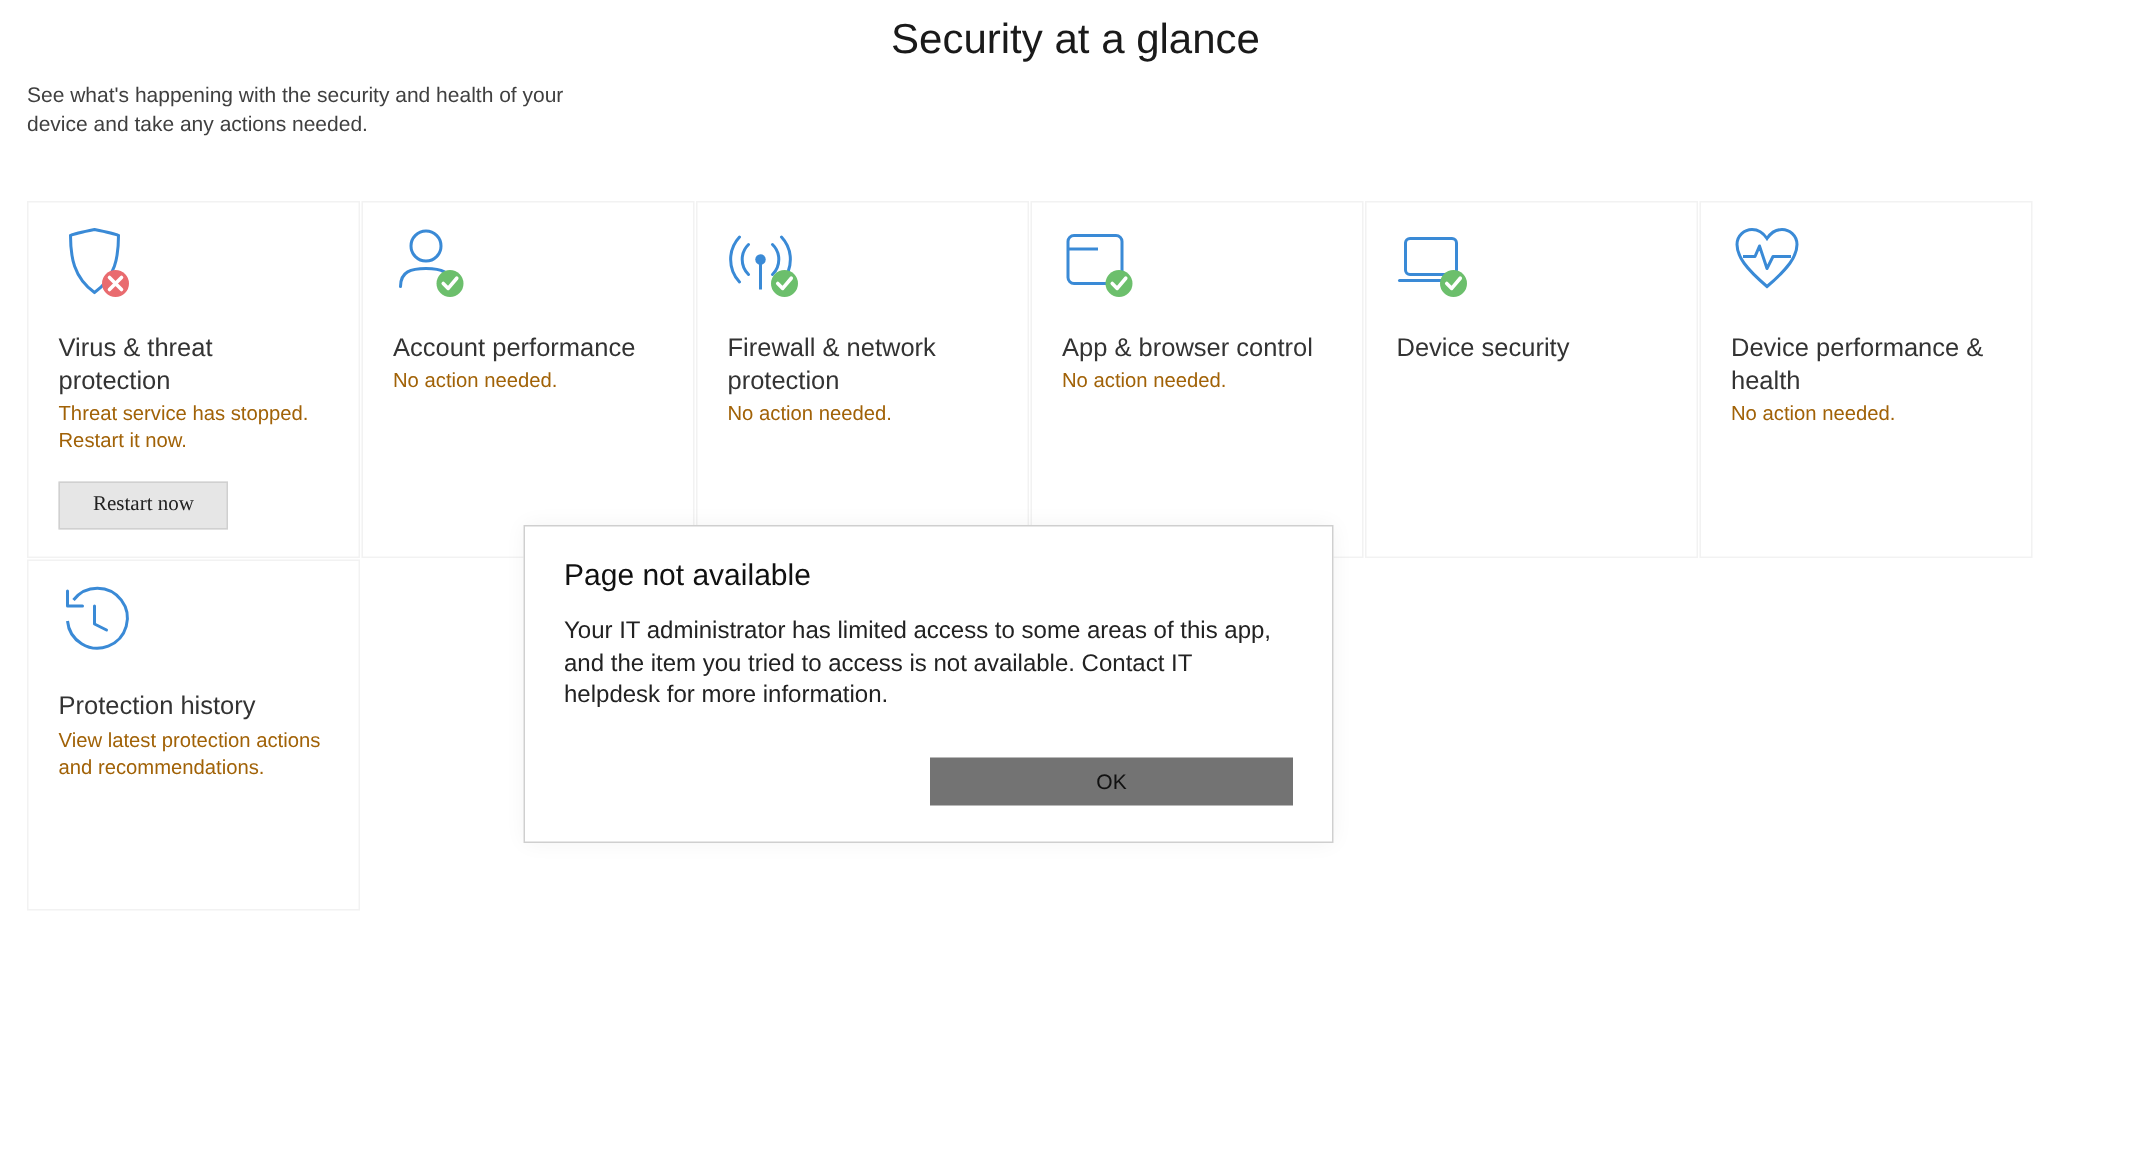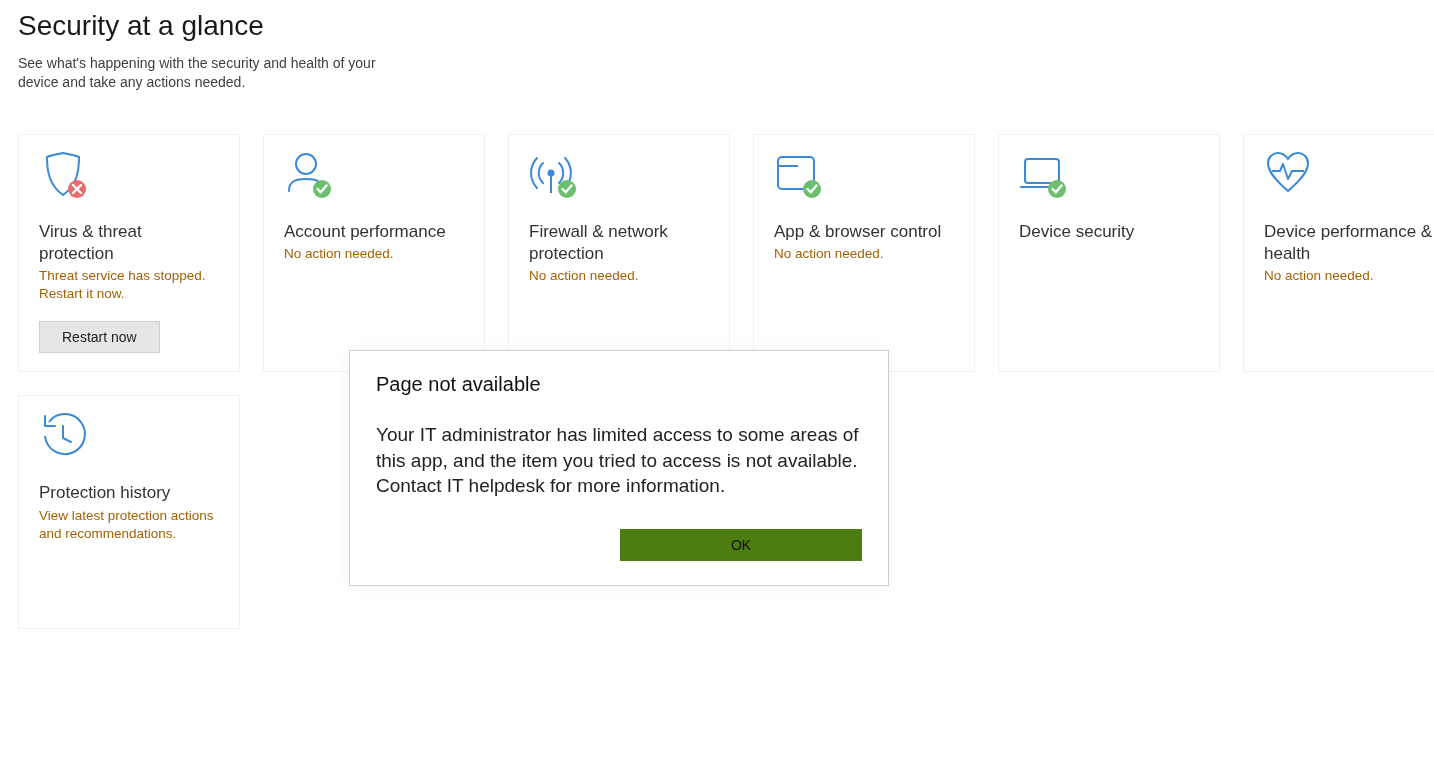--- a/index.html
+++ b/index.html
@@ -12,33 +12,34 @@
     overflow: hidden;
     position: relative;
   }
   .page {
     padding: 10px 18px 0 18px;
   }
   h1.page-title {
     font-size: 28px;
     font-weight: 400;
     color: #1a1a1a;
+    text-align: center;
   }
   .page-subtitle {
     margin-top: 12px;
     font-size: 14px;
     color: #404040;
     max-width: 380px;
     line-height: 1.35;
   }
   .cards {
     margin-top: 42px;
     display: grid;
     grid-template-columns: repeat(6, 222px);
-    gap: 23px;
+    gap: 1px;
   }
   .card {
     min-height: 234px;
     border: 1px solid #f2f2f2;
     padding: 18px 20px 18px 20px;
     cursor: pointer;
   }
   .icon-wrap {
     width: 60px;
     height: 48px;
@@ -61,52 +62,52 @@
   }
   .card-btn {
     margin-top: 18px;
     display: inline-block;
     background: #e6e6e6;
     border: 1px solid #d0d0d0;
     color: #222;
     font-size: 14px;
     padding: 7px 22px;
     cursor: pointer;
-    font-family: Liberation Sans, sans-serif;
+    font-family: Liberation Serif, serif;
   }
   .dialog {
     position: absolute;
     left: 349px;
     top: 350px;
     width: 540px;
     background: #fff;
     border: 1px solid #cfcfcf;
     padding: 22px 26px 24px 26px;
     box-shadow: 0 0 14px rgba(0,0,0,0.05);
   }
   .dialog-title {
     font-size: 20px;
     font-weight: 400;
     color: #111;
-    margin-bottom: 26px;
+    margin-bottom: 14px;
   }
   .dialog-body {
-    font-size: 19px;
+    font-size: 16px;
     color: #222;
     line-height: 1.35;
   }
   .dialog-actions {
     margin-top: 30px;
     display: flex;
     justify-content: flex-end;
   }
   .dialog-btn {
     width: 242px;
     height: 32px;
-    background: #4d7c0f;
+    background: #737373;
     border: none;
     font-size: 14px;
     color: #111;
     cursor: pointer;
     font-family: inherit;
   }
 </style>
 </head>
 <body>
 

